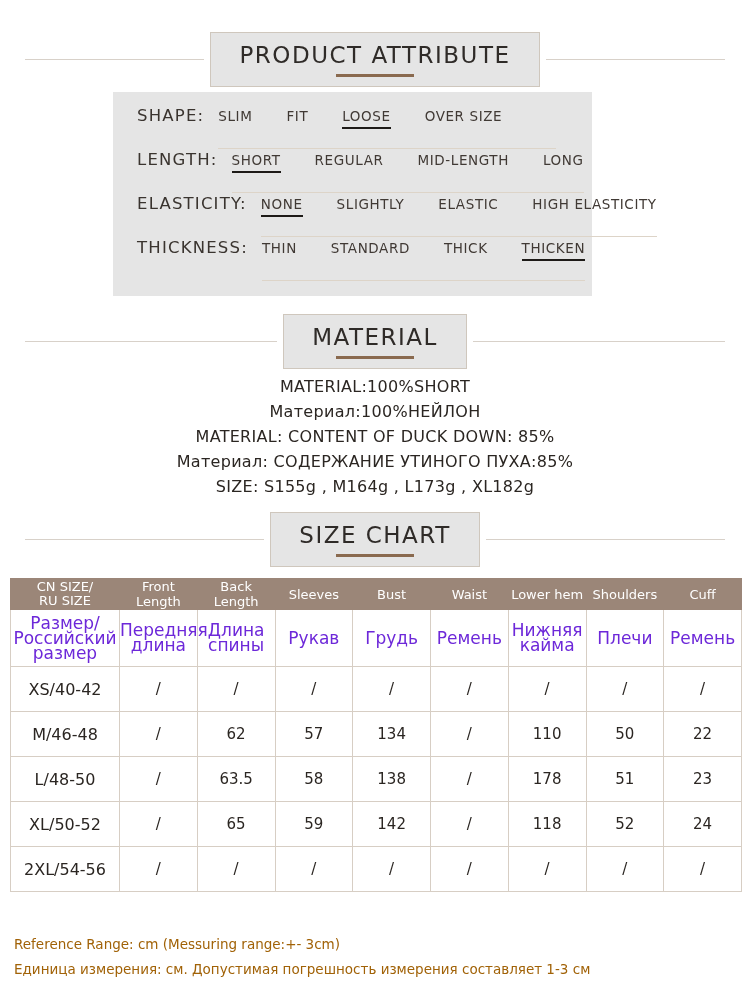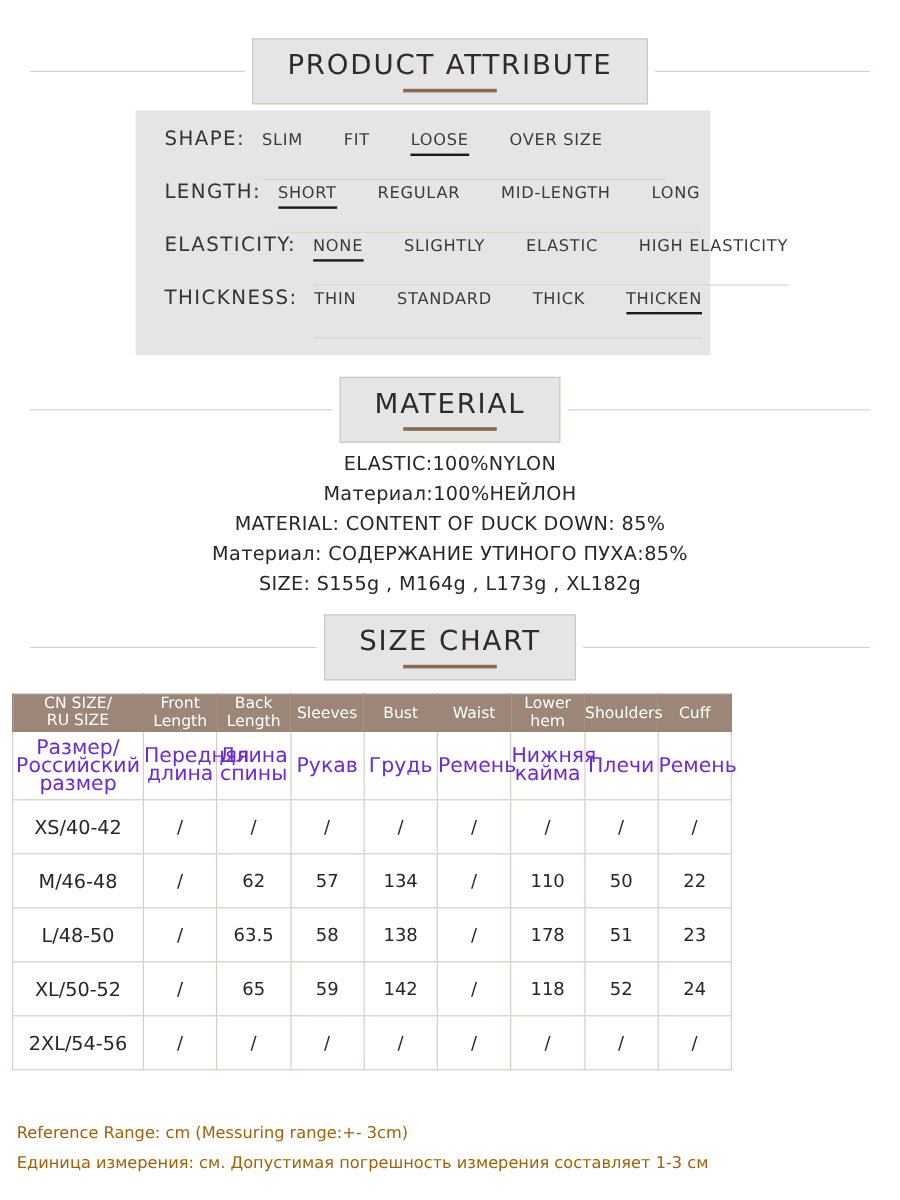--- a/index.html
+++ b/index.html
@@ -108,21 +108,21 @@
     color: #2b2622;
     line-height: 25px;
     letter-spacing: 0.3px;
   }
 
   
   #size-table {
     position: absolute;
     left: 10px;
     top: 578px;
-    width: 600px;
+    width: 732px;
     border-collapse: collapse;
     table-layout: fixed;
   }
   #size-table td {
     border: 1px solid #d7cec4;
     text-align: center;
     vertical-align: middle;
     font-size: 13.5px;
     color: #2b2622;
     padding: 0;
@@ -229,21 +229,21 @@
 <div class="section-head head-mt">
   <div class="rule"></div>
   <div class="box">
     <div class="title">MATERIAL</div>
     <div class="underline"></div>
   </div>
   <div class="rule"></div>
 </div>
 
 <div id="material-lines">
-  <div>ELASTIC:100%NYLON</div>
+  <div>MATERIAL:100%SHORT</div>
   <div>Материал:100%НЕЙЛОН</div>
   <div>MATERIAL: CONTENT OF DUCK DOWN: 85%</div>
   <div>Материал: СОДЕРЖАНИЕ  УТИНОГО  ПУХА:85%</div>
   <div>SIZE:  S155g ,  M164g ,  L173g ,  XL182g</div>
 </div>
 
 <div class="section-head head-sc">
   <div class="rule"></div>
   <div class="box">
     <div class="title">SIZE CHART</div>

